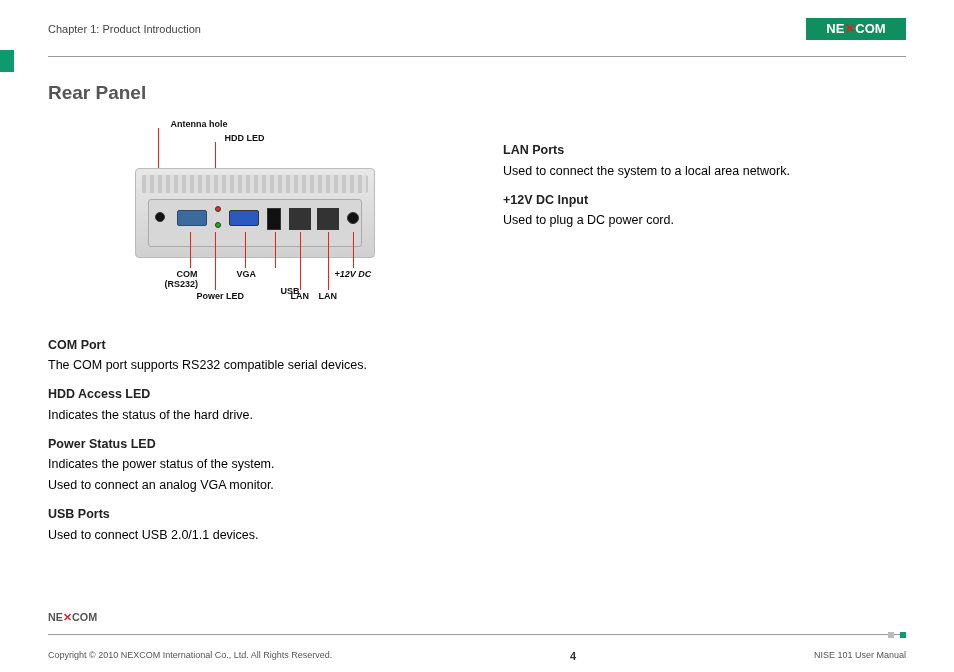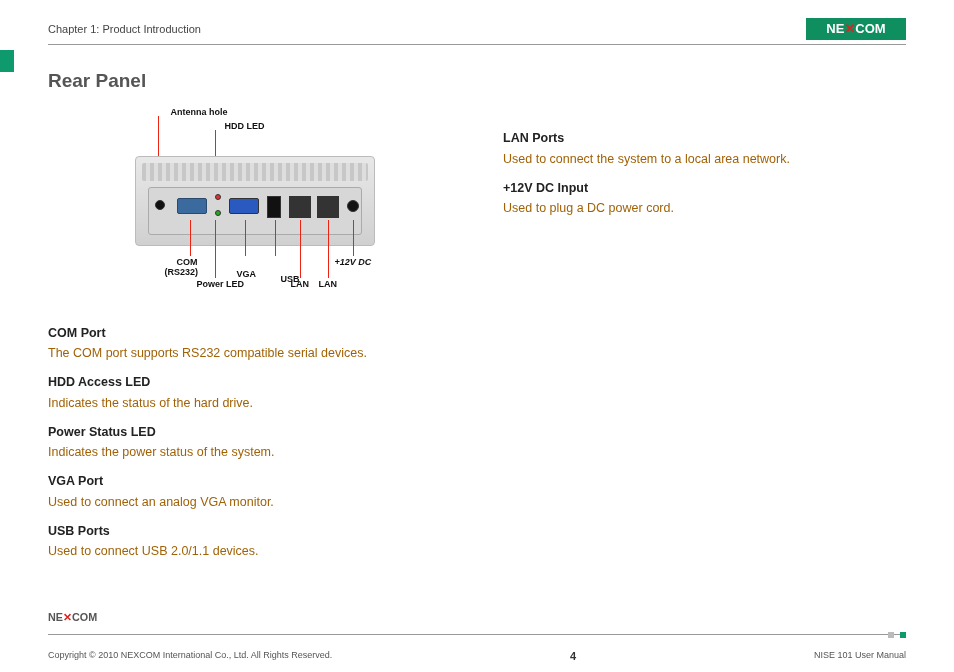--- a/index.html
+++ b/index.html
@@ -14,21 +14,21 @@
     line-height: 1.5;
   }
   .page {
     padding: 18px 48px 0 48px;
   }
   .top-row {
     display: flex;
     justify-content: space-between;
     align-items: center;
     border-bottom: 1px solid #999;
-    padding-bottom: 4px;
+    padding-bottom: 16px;
     margin-bottom: 22px;
     position: relative;
   }
   .chapter {
     font-size: 11px;
     color: #444;
   }
   .logo-top { width: 100px; height: 22px; }
   .edge-tab {
     position: absolute;
@@ -101,21 +101,21 @@
     width:1px;
   }
   .sec-head{
     font-weight:700;
     color:#222;
     margin-top:10px;
     font-size:12.5px;
   }
   .sec-body{
     margin-top:2px;
-    color:#a16207;
+    color:#000000;
   }
   .footer{
     position:absolute;
     left:48px; right:48px; bottom:8px;
   }
   .footer-rule{
     border-top:1px solid #999;
     position:relative;
     height:14px;
   }
@@ -180,21 +180,21 @@
         <div class="lead" style="left:160px; top:114px; height:36px;"></div>
         <div class="lead" style="left:190px; top:114px; height:36px;"></div>
         <div class="lead" style="left:215px; top:114px; height:58px;"></div>
         <div class="lead" style="left:243px; top:114px; height:58px;"></div>
         <div class="lead" style="left:268px; top:114px; height:36px;"></div>
 
         <div class="dlabel" style="left:92px; top:150px; text-align:center;">
           <span>COM</span>
         </div>
         <div class="dlabel" style="left:80px; top:160px;">(RS232)</div>
-        <div class="dlabel" style="left:152px; top:150px;margin-top:12px;">VGA</div>
+        <div class="dlabel" style="left:152px; top:150px;">VGA</div>
         <div class="dlabel" style="left:182px; top:167px;margin-left:14px;">USB</div>
         <div class="dlabel" style="left:250px; top:150px;font-style:italic;">+12V DC</div>
 
         <div class="dlabel" style="left:112px; top:172px;">Power LED</div>
         <div class="dlabel" style="left:206px; top:172px;">LAN</div>
         <div class="dlabel" style="left:234px; top:172px;">LAN</div>
       </div>
 
       <div>
         <div class="sec-head">COM Port</div>
@@ -202,21 +202,20 @@
       </div>
       <div>
         <div class="sec-head">HDD Access LED</div>
         <div class="sec-body">Indicates the status of the hard drive.</div>
       </div>
       <div>
         <div class="sec-head">Power Status LED</div>
         <div class="sec-body">Indicates the power status of the system.</div>
       </div>
       <div>
-        <div class="sec-head">VGA Port</div>
         <div class="sec-body">Used to connect an analog VGA monitor.</div>
       </div>
       <div>
         <div class="sec-head">USB Ports</div>
         <div class="sec-body">Used to connect USB 2.0/1.1 devices.</div>
       </div>
     </div>
 
     <div class="col" style="padding-top:46px;">
       <div>

